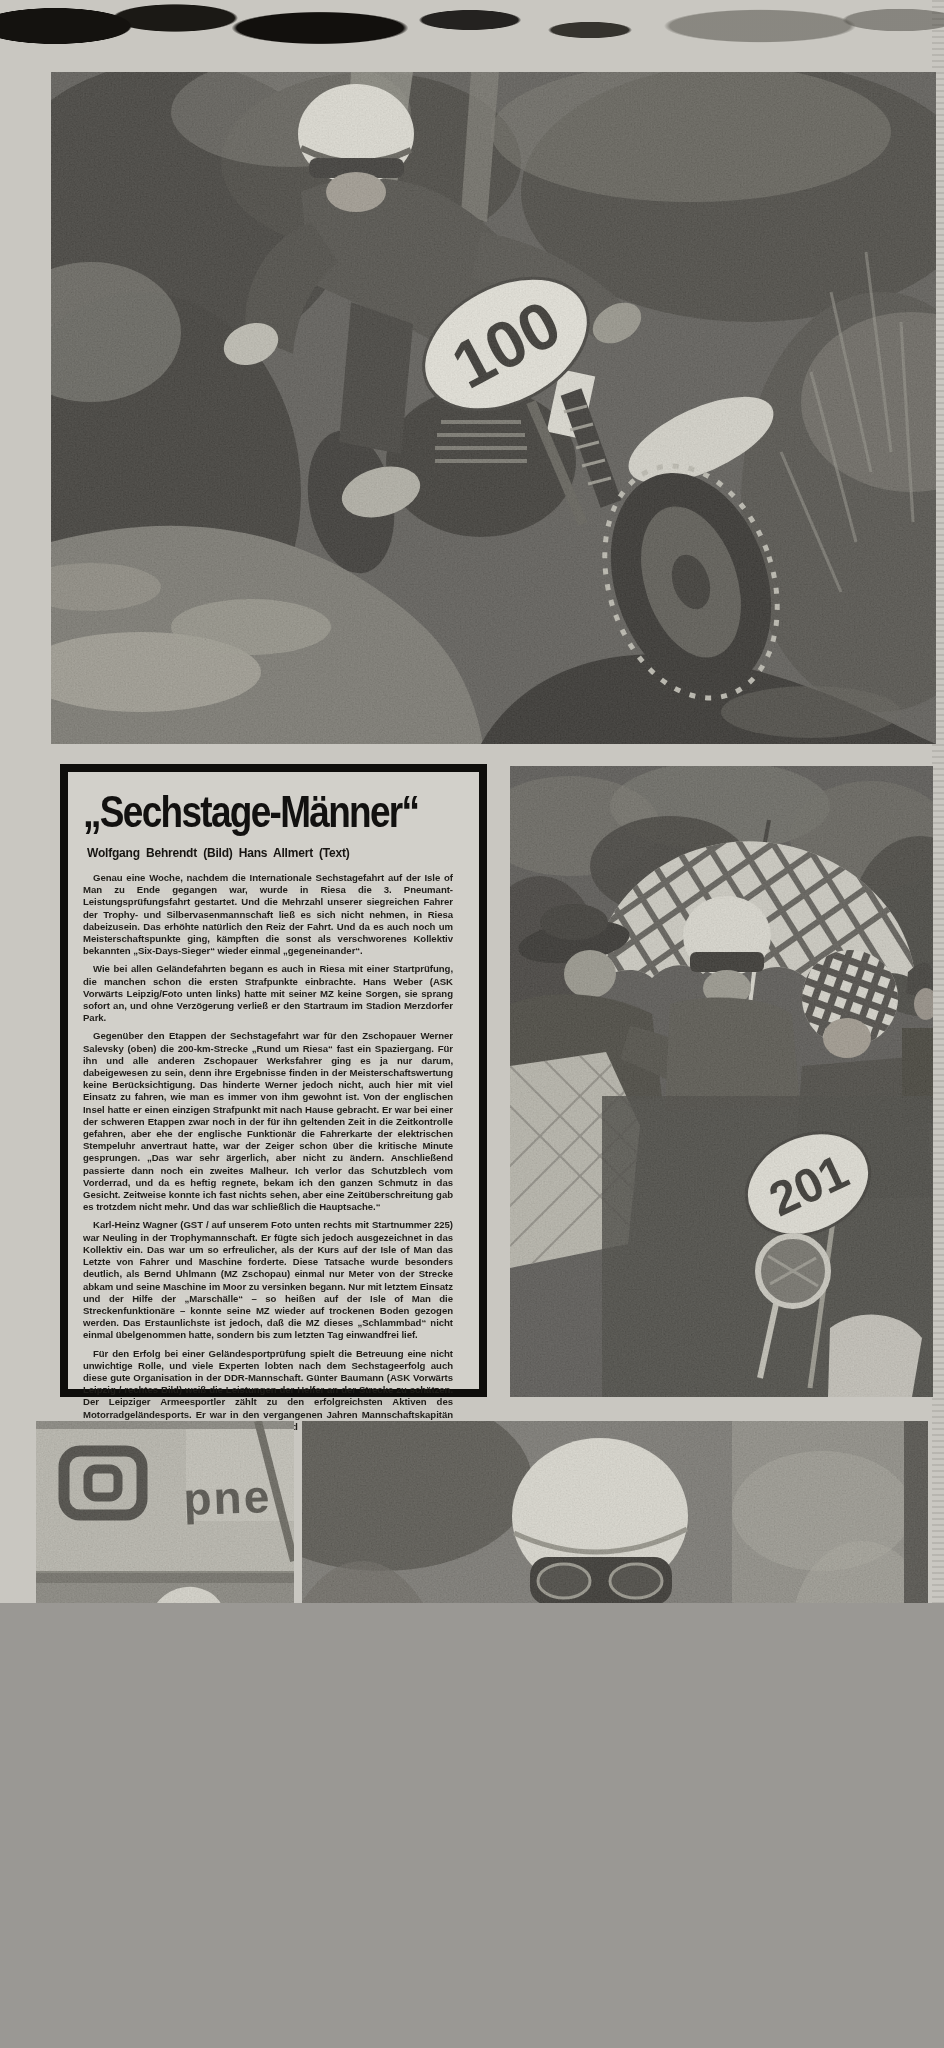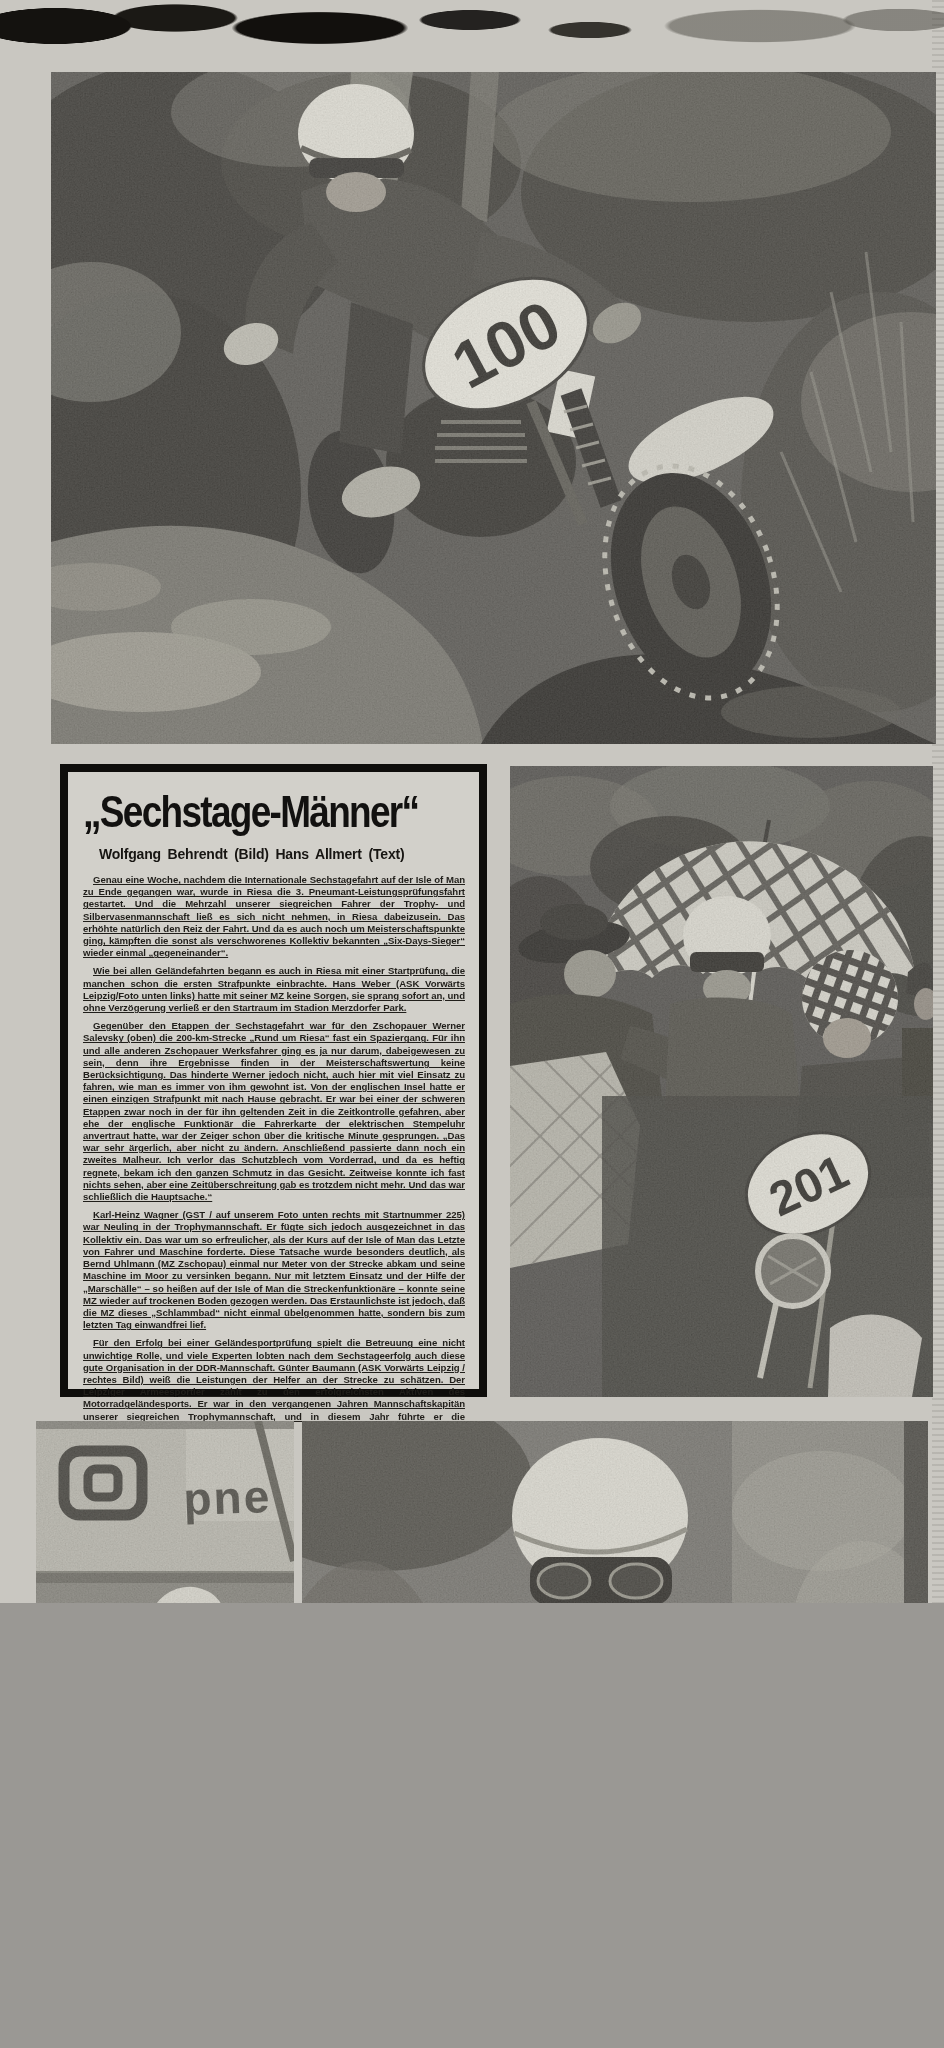--- a/index.html
+++ b/index.html
@@ -39,26 +39,26 @@
     box-sizing:border-box;border:8px solid var(--border-ink);
     background:var(--paper-light);
     padding:18px 14px 10px 15px;color:var(--ink);
   }
   .article-title{
     font-weight:700;font-size:44px;line-height:1.0;letter-spacing:-2px;
     transform:scaleX(.84);transform-origin:left center;white-space:nowrap;
     margin:0 0 12px 0;color:#121110;
   }
   .article-byline{
-    font-weight:700;font-size:14px;letter-spacing:-.2px;word-spacing:3px;
-    margin:0 0 12px 16px;color:#171512;
+    font-weight:700;font-size:12px;letter-spacing:-.2px;word-spacing:3px;
+    margin:0 0 12px 4px;color:#171512;
   }
   .article-body p{
-    margin:0 0 6px 0;font-size:9.6px;line-height:12.2px;font-weight:700;
-    text-align:justify;text-indent:10px;letter-spacing:-.05px;color:#201e1a;text-decoration:underline;
+    margin:0 12px 6px 0;font-size:9.6px;line-height:12.2px;font-weight:700;
+    text-align:justify;text-indent:10px;letter-spacing:-.05px;color:#201e1a;
   }
   .watermark{
     position:absolute;left:14px;top:2002px;
     font-family:"DejaVu Serif", serif;font-weight:700;
     font-size:25px;letter-spacing:.5px;color:#a21caf;
   }
 </style>
 </head>
 <body>
 

